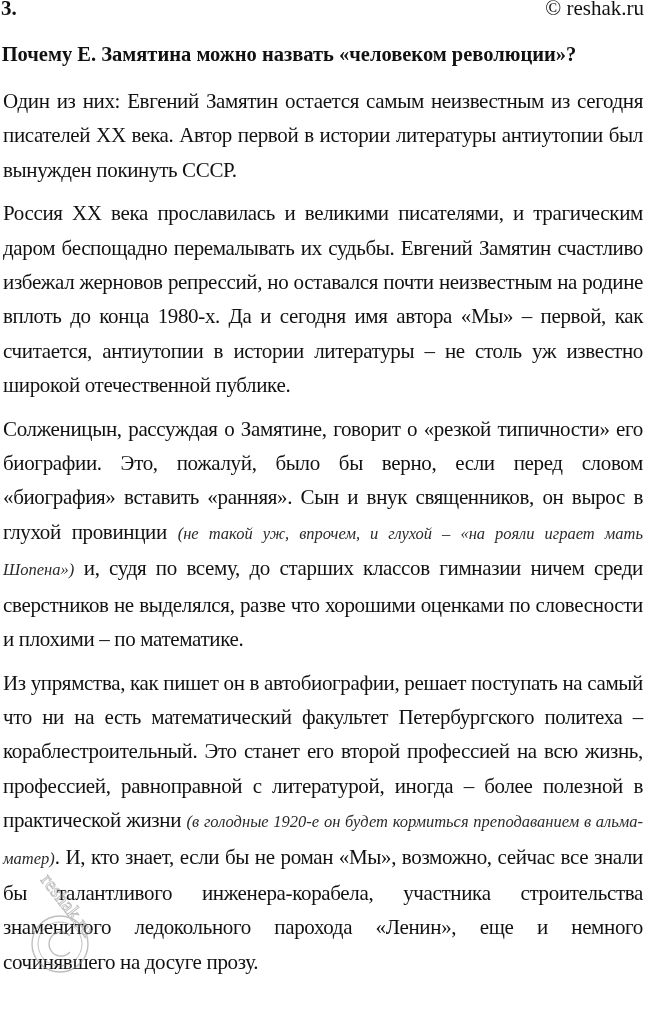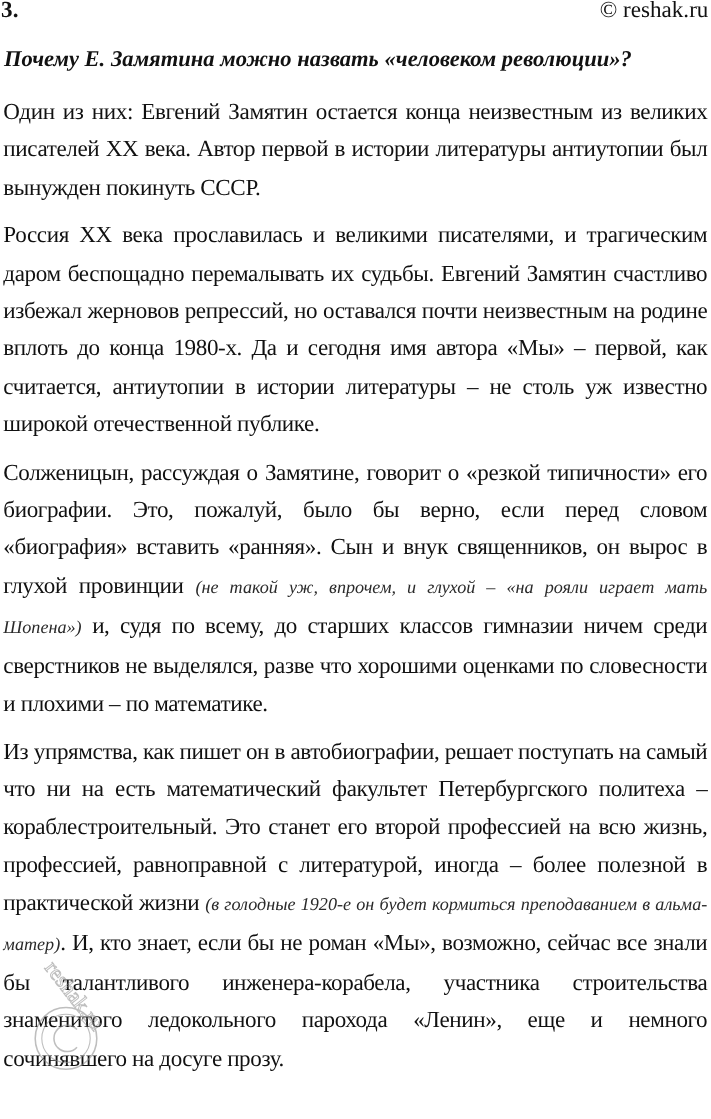--- a/index.html
+++ b/index.html
@@ -38,21 +38,20 @@
       line-height: 24px;
     }
     .question-title {
       position: absolute;
       left: 0;
       top: 41px;
       width: 578px;
       text-align: center;
       font-size: 20.5px;
       font-weight: bold;
-      font-style: italic;
       line-height: 26px;
       white-space: nowrap;
     }
     .content {
       position: absolute;
       left: 3px;
       top: 84px;
       width: 640px;
     }
     .para {
@@ -83,21 +82,21 @@
 <body>
 
 <div class="header-row">
   <span class="task-number">3.</span>
   <span class="copyright">© reshak.ru</span>
 </div>
 
 <div class="question-title">Почему Е. Замятина можно назвать «человеком революции»?</div>
 
 <div class="content">
-  <p class="para">Один из них: Евгений Замятин остается конца неизвестным из великих писателей XX века. Автор первой в истории литературы антиутопии был вынужден покинуть СССР.</p>
+  <p class="para">Один из них: Евгений Замятин остается самым неизвестным из сегодня писателей XX века. Автор первой в истории литературы антиутопии был вынужден покинуть СССР.</p>
   <p class="para">Россия XX века прославилась и великими писателями, и трагическим даром беспощадно перемалывать их судьбы. Евгений Замятин счастливо избежал жерновов репрессий, но оставался почти неизвестным на родине вплоть до конца 1980-х. Да и сегодня имя автора «Мы» – первой, как считается, антиутопии в истории литературы – не столь уж известно широкой отечественной публике.</p>
   <p class="para"><span>Солженицын, рассуждая о Замятине, говорит о «резкой типичности» его биографии. Это, пожалуй, было бы верно, если перед словом «биография» вставить «ранняя». Сын и внук священников, он вырос в глухой провинции </span><span class="aside">(не такой уж, впрочем, и глухой – «на рояли играет мать Шопена»)</span><span> и, судя по всему, до старших классов гимназии ничем среди сверстников не выделялся, разве что хорошими оценками по словесности и плохими – по математике.</span></p>
   <p class="para"><span>Из упрямства, как пишет он в автобиографии, решает поступать на самый что ни на есть математический факультет Петербургского политеха – кораблестроительный. Это станет его второй профессией на всю жизнь, профессией, равноправной с литературой, иногда – более полезной в практической жизни </span><span class="aside">(в голодные 1920-е он будет кормиться преподаванием в альма-матер)</span><span>. И, кто знает, если бы не роман «Мы», возможно, сейчас все знали бы талантливого инженера-корабела, участника строительства знаменитого ледокольного парохода «Ленин», еще и немного сочинявшего на досуге прозу.</span></p>
 </div>
 
 <div class="watermark">
   <svg width="130" height="120" viewBox="0 0 130 120">
     <circle cx="42" cy="78" r="28" fill="none" stroke="#8a8a8a" stroke-width="1.4"></circle>
     <circle cx="42" cy="78" r="22" fill="none" stroke="#8a8a8a" stroke-width="1"></circle>
     <path d="M52 70 A12 12 0 1 0 52 86" fill="none" stroke="#8a8a8a" stroke-width="1.4"></path>

